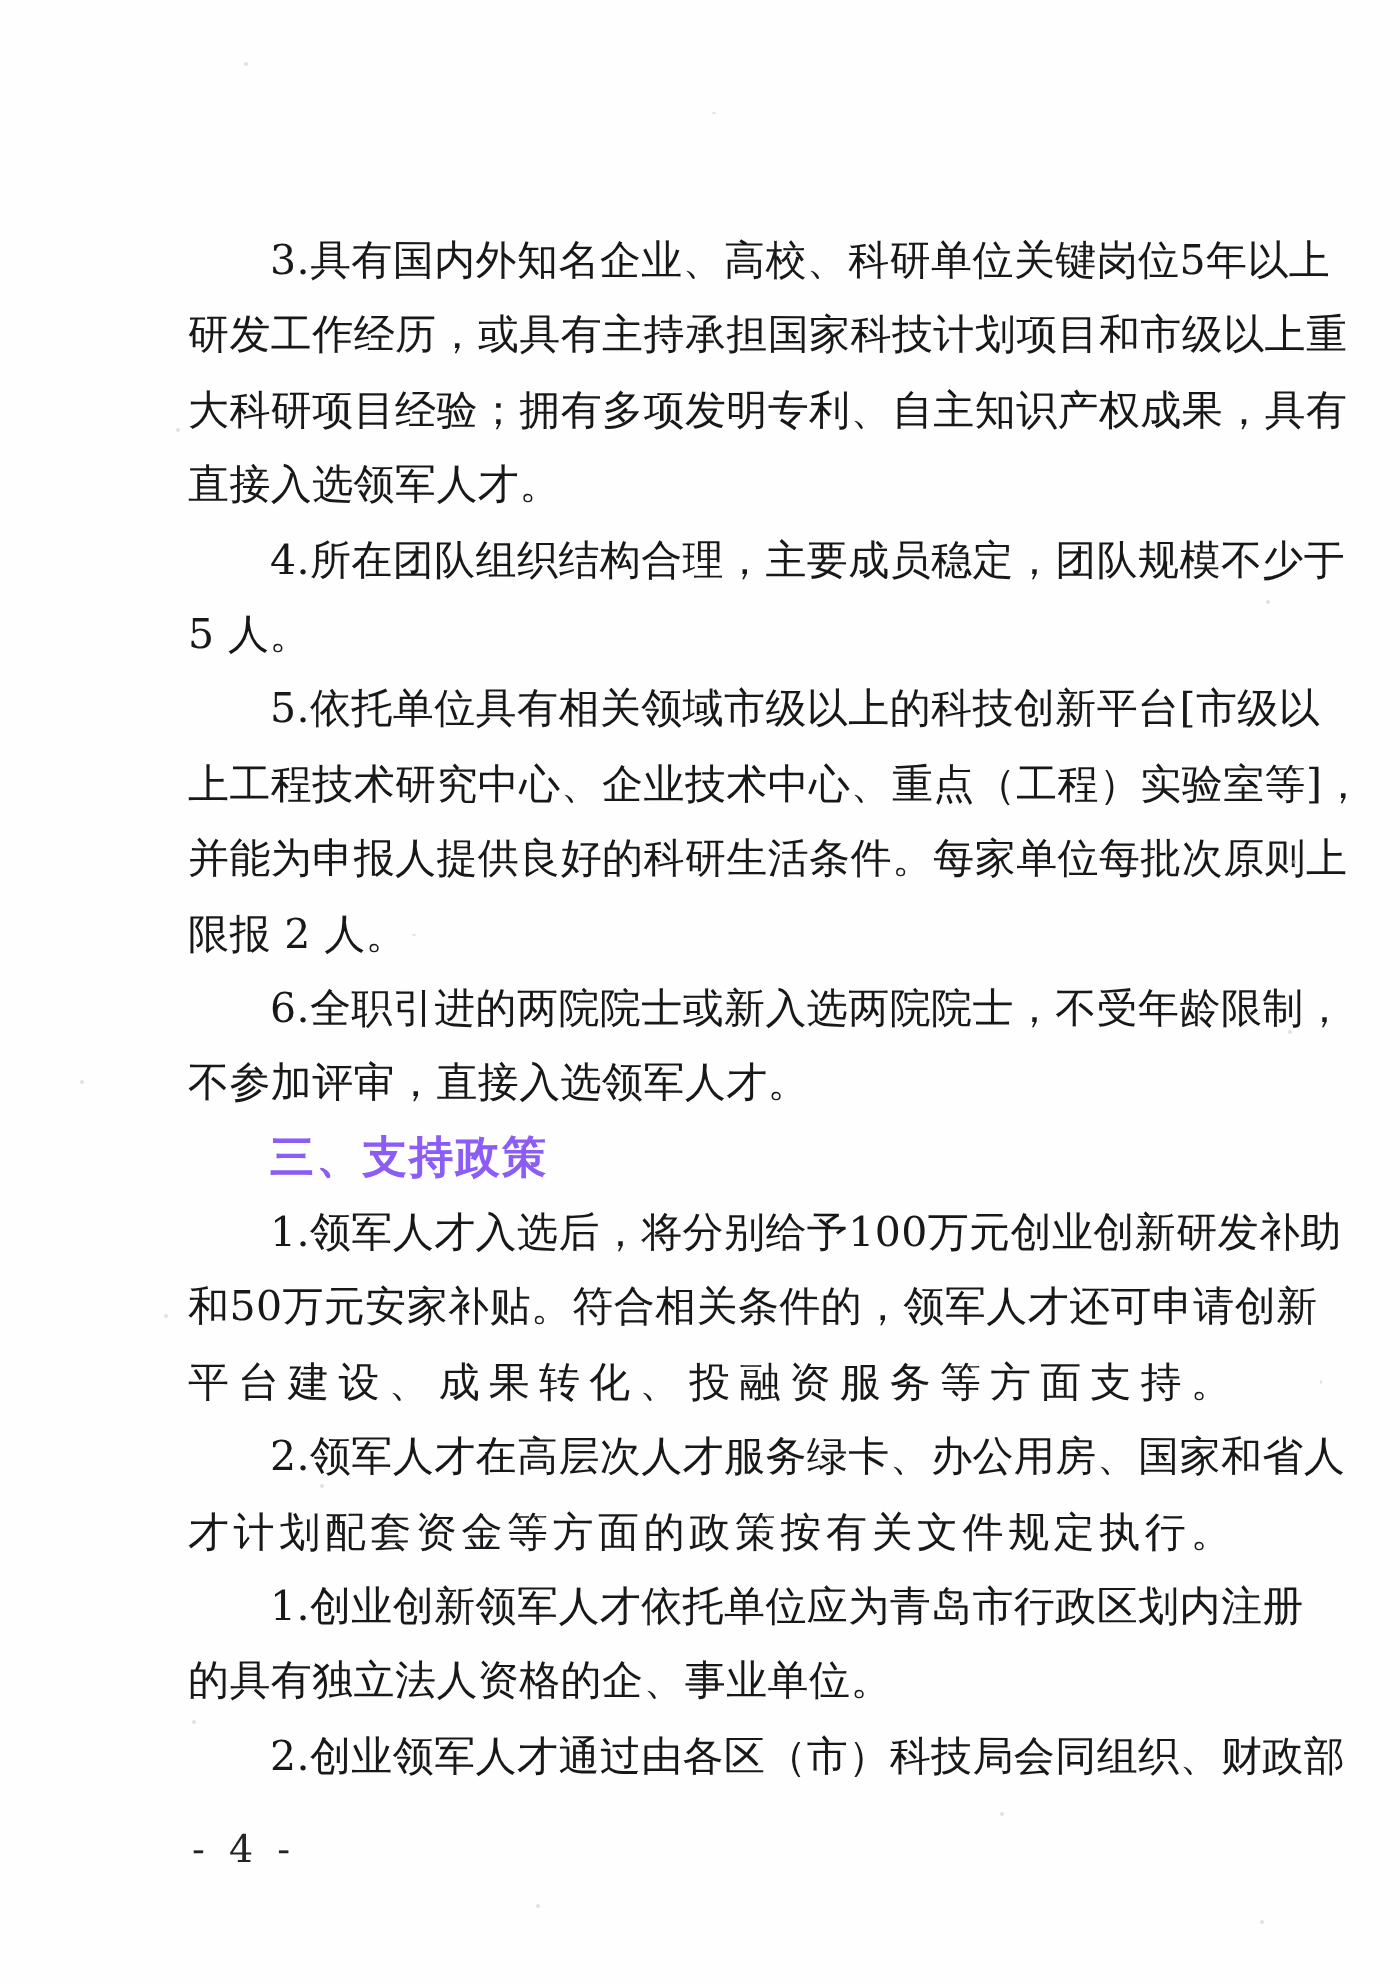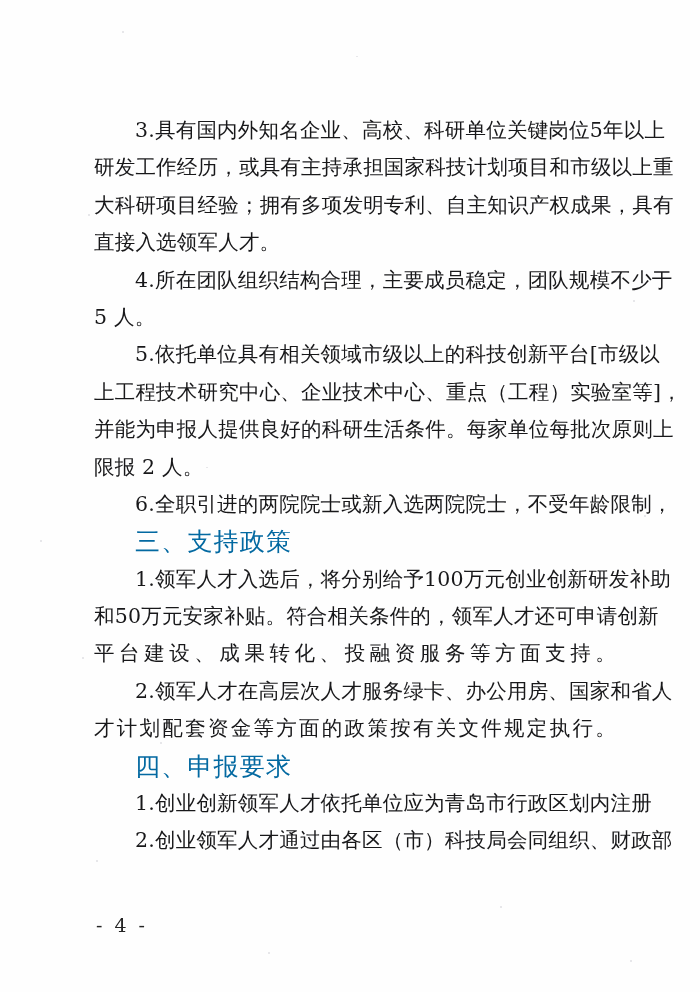--- a/index.html
+++ b/index.html
@@ -47,25 +47,25 @@
   .line.just {
     display: flex;
     justify-content: space-between;
   }
   .line.just > span { display: inline-block; }
 
   .indent { padding-left: 41px; }
 
   .heading {
     font-family: "DejaVu Sans", "Liberation Sans", sans-serif;
-    font-weight: 400;
-    font-size: 25px;
+    font-weight: 700;
+    font-size: 22px;
     letter-spacing: 1.2px;
     padding-left: 41px;
-    color: #0369a1;
+    color: #8b5cf6;
   }
 
   #page-number {
     position: absolute;
     left: 96px;
     top: 914px;
     font-size: 19px;
     letter-spacing: 3px;
     color: #242424;
     font-family: "DejaVu Serif", "Liberation Serif", serif;
@@ -308,20 +308,21 @@
         <span>士</span>
         <span>，</span>
         <span>不</span>
         <span>受</span>
         <span>年</span>
         <span>龄</span>
         <span>限</span>
         <span>制</span>
         <span>，</span>
       </div>
+      <div class="line">不参加评审，直接入选领军人才。</div>
       <div class="line heading">三、支持政策</div>
       <div class="line indent just">
         <span>1.</span>
         <span>领</span>
         <span>军</span>
         <span>人</span>
         <span>才</span>
         <span>入</span>
         <span>选</span>
         <span>后</span>
@@ -445,21 +446,20 @@
         <span>有</span>
         <span>关</span>
         <span>文</span>
         <span>件</span>
         <span>规</span>
         <span>定</span>
         <span>执</span>
         <span>行</span>
         <span>。</span>
       </div>
-      <div class="line heading">四、申报要求</div>
       <div class="line indent just">
         <span>1.</span>
         <span>创</span>
         <span>业</span>
         <span>创</span>
         <span>新</span>
         <span>领</span>
         <span>军</span>
         <span>人</span>
         <span>才</span>
@@ -473,20 +473,21 @@
         <span>岛</span>
         <span>市</span>
         <span>行</span>
         <span>政</span>
         <span>区</span>
         <span>划</span>
         <span>内</span>
         <span>注</span>
         <span>册</span>
       </div>
+      <div class="line">的具有独立法人资格的企、事业单位。</div>
       <div class="line indent just">
         <span>2.</span>
         <span>创</span>
         <span>业</span>
         <span>领</span>
         <span>军</span>
         <span>人</span>
         <span>才</span>
         <span>通</span>
         <span>过</span>

